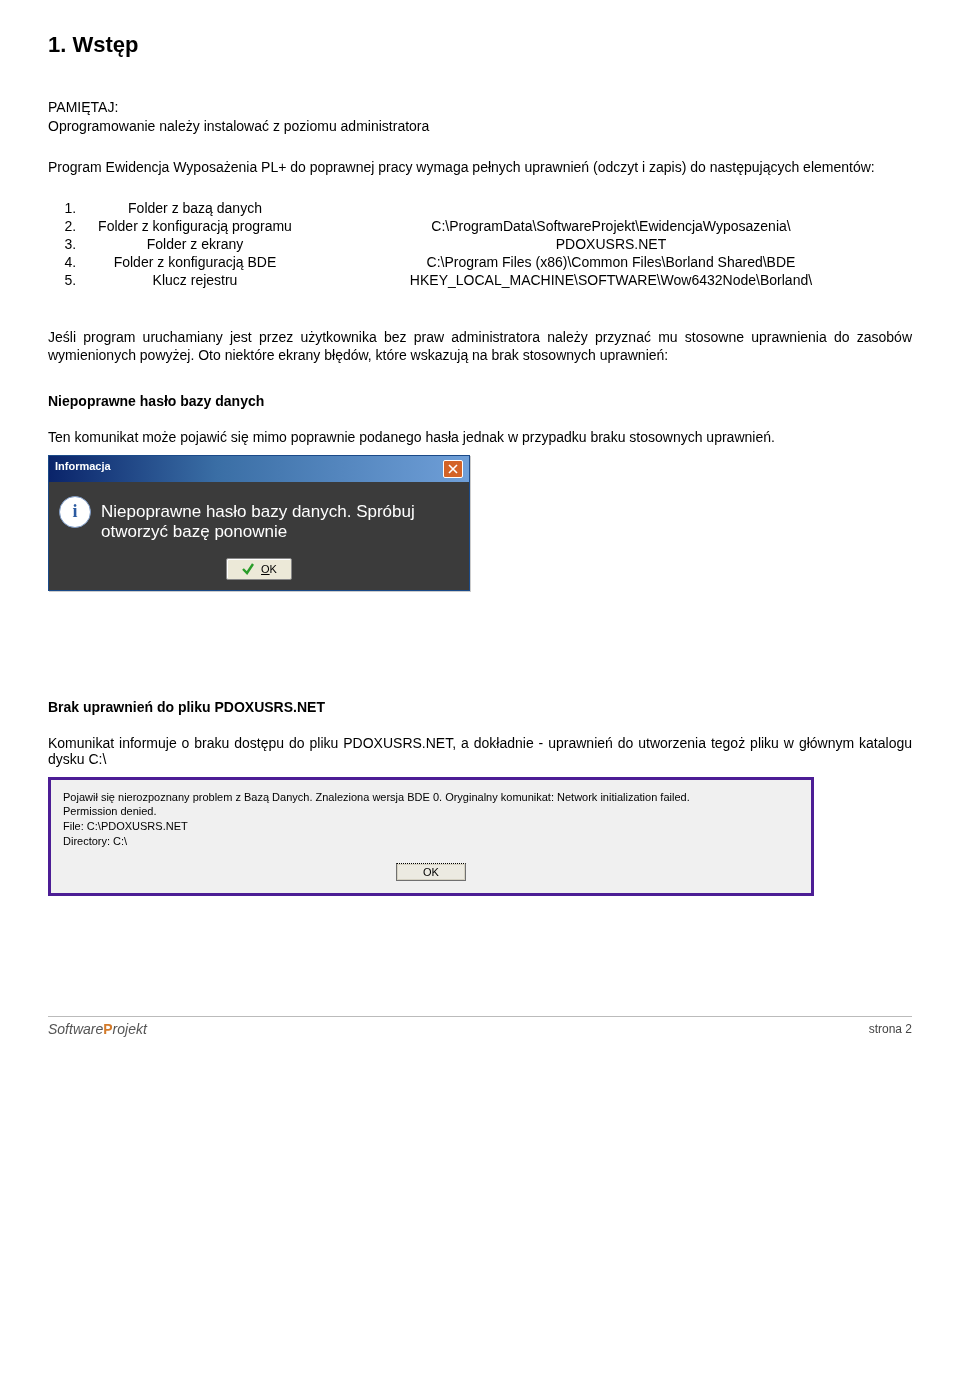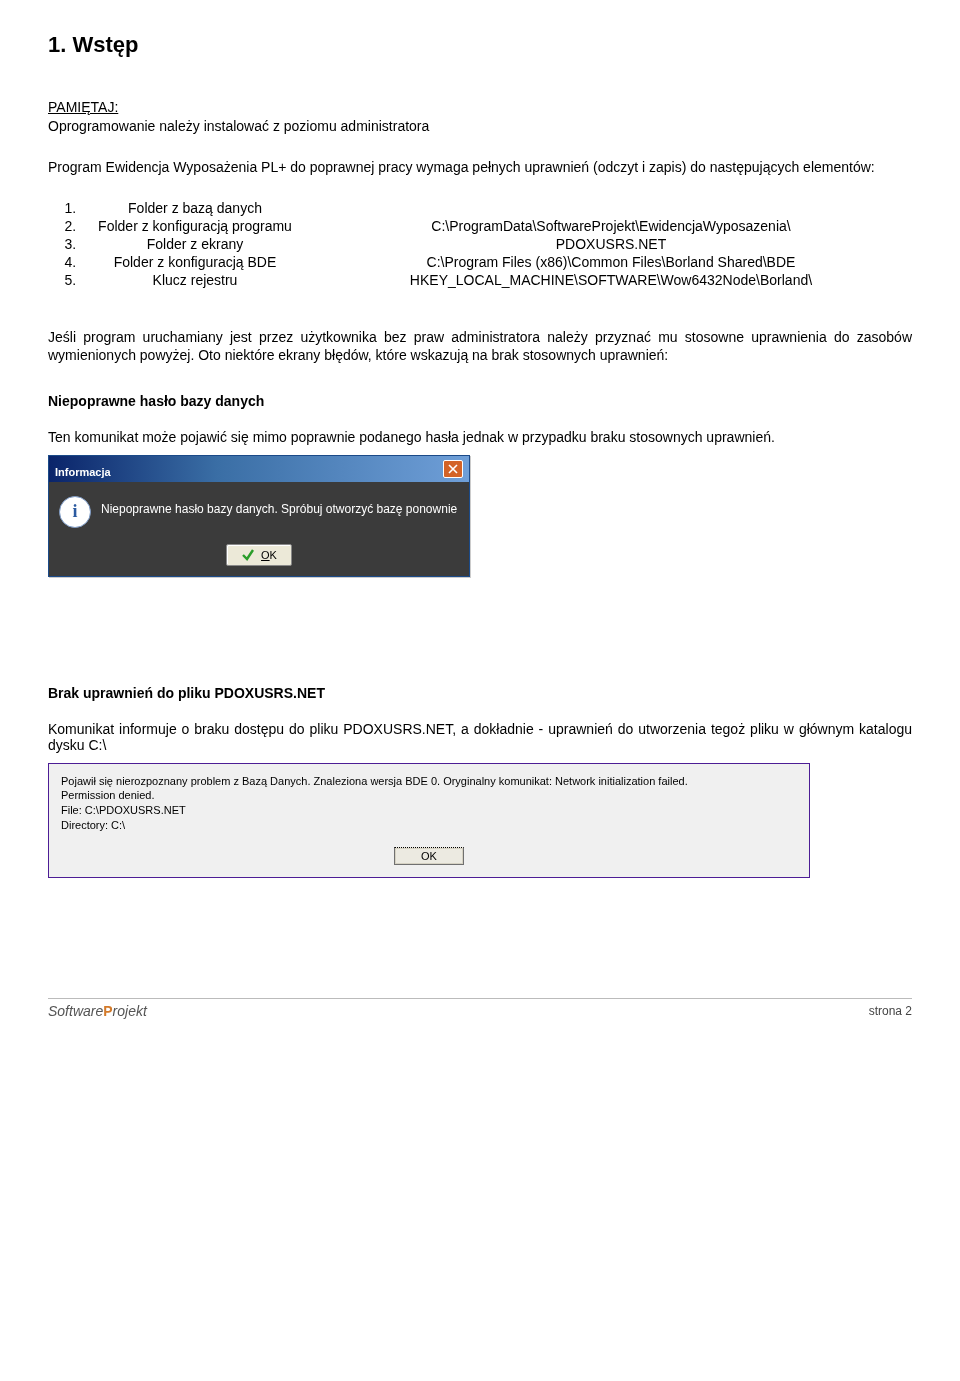--- a/index.html
+++ b/index.html
@@ -16,21 +16,20 @@
     min-height: 1381px;
     position: relative;
   }
   h1.section-title {
     font-size: 22px;
     font-weight: bold;
     margin: 0 0 40px 0;
   }
   .remember-label {
     font-size: 14px;
-    text-decoration: underline;
   }
   .remember-text {
     font-size: 14px;
     margin: 2px 0 24px 0;
   }
   .para {
     font-size: 14px;
     text-align: justify;
     margin: 0 0 24px 0;
     line-height: 1.3;
@@ -72,21 +71,21 @@
     background: #ece9d8;
     font-family: Tahoma, Arial, sans-serif;
     font-size: 11px;
     box-shadow: 1px 1px 0 rgba(0,0,0,0.2);
   }
   .dialog1 .titlebar {
     background: linear-gradient(to right, #0a246a, #3a6ea5 40%, #6f9fd8);
     color: #fff;
     padding: 4px 6px;
     display: flex;
-    align-items: flex-end;
+    align-items: flex-start;
     justify-content: space-between;
     font-weight: bold;
   }
   .titlebar .close {
     width: 18px;
     height: 16px;
     background: #d36327;
     border: 1px solid #fff;
     border-radius: 2px;
     display: flex;
@@ -115,23 +114,22 @@
     display: flex;
     align-items: center;
     justify-content: center;
     font-weight: bold;
     font-size: 18px;
     font-family: Georgia, serif;
     flex-shrink: 0;
     border: 1px solid #7a98c4;
   }
   .dialog1 .msg {
-    font-size: 12px;
+    font-size: 17px;
     padding-top: 6px;
-    text-align: center;
   }
   .dialog1 .btn-row {
     display: flex;
     justify-content: center;
     margin-top: 16px;
   }
   .dialog1 .ok-btn {
     background: #ece9d8;
     border: 1px solid #888;
     border-radius: 2px;
@@ -145,21 +143,21 @@
   }
   .check-icon {
     width: 14px;
     height: 14px;
     display: inline-block;
   }
 
   
   .dialog2 {
     width: 760px;
-    border: 1px solid #4c1d95;
+    border: 3px solid #4c1d95;
     background: #f0f0f0;
     font-family: Tahoma, Arial, sans-serif;
     font-size: 11px;
   }
   .dialog2 .body2 {
     padding: 10px 12px 12px 12px;
   }
   .dialog2 .msg2 {
     color: #000;
     line-height: 1.35;

